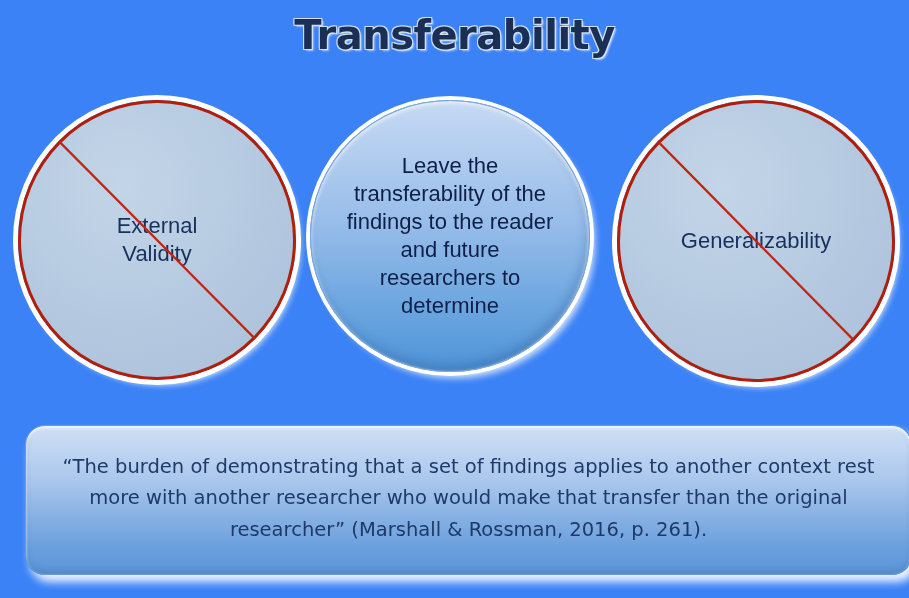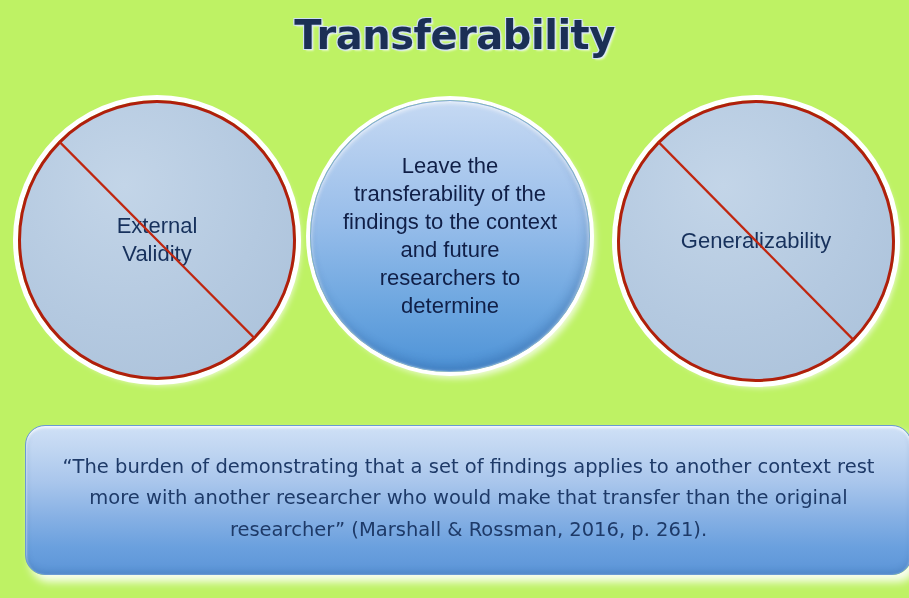--- a/index.html
+++ b/index.html
@@ -4,21 +4,21 @@
 <style>
   html, body {
     margin: 0;
     padding: 0;
     background: #ffffff;
   }
   #slide {
     position: relative;
     width: 909px;
     height: 598px;
-    background: #bef264;
+    background: #3b82f6;
     overflow: hidden;
     font-family: "Liberation Sans", sans-serif;
   }
 
   
   #title {
     position: absolute;
     left: 0;
     top: 14px;
     width: 909px;
@@ -147,21 +147,21 @@
   <div id="title">Transferability</div>
 
   <div class="circle circle-crossed" id="circle-left">
     <div class="label">External<br>Validity</div>
     <svg class="strike" viewBox="0 0 100 100" preserveAspectRatio="none">
       <line x1="14" y1="14" x2="86" y2="86" stroke="#c0260f" stroke-width="2.2" vector-effect="non-scaling-stroke"></line>
     </svg>
   </div>
 
   <div class="circle" id="circle-center">
-    <div class="label">Leave the transferability of the findings to the context and future researchers to determine</div>
+    <div class="label">Leave the transferability of the findings to the reader and future researchers to determine</div>
   </div>
 
   <div class="circle circle-crossed" id="circle-right">
     <div class="label">Generalizability</div>
     <svg class="strike" viewBox="0 0 100 100" preserveAspectRatio="none">
       <line x1="14" y1="14" x2="86" y2="86" stroke="#c0260f" stroke-width="2.2" vector-effect="non-scaling-stroke"></line>
     </svg>
   </div>
 
   <div id="quote-box">

